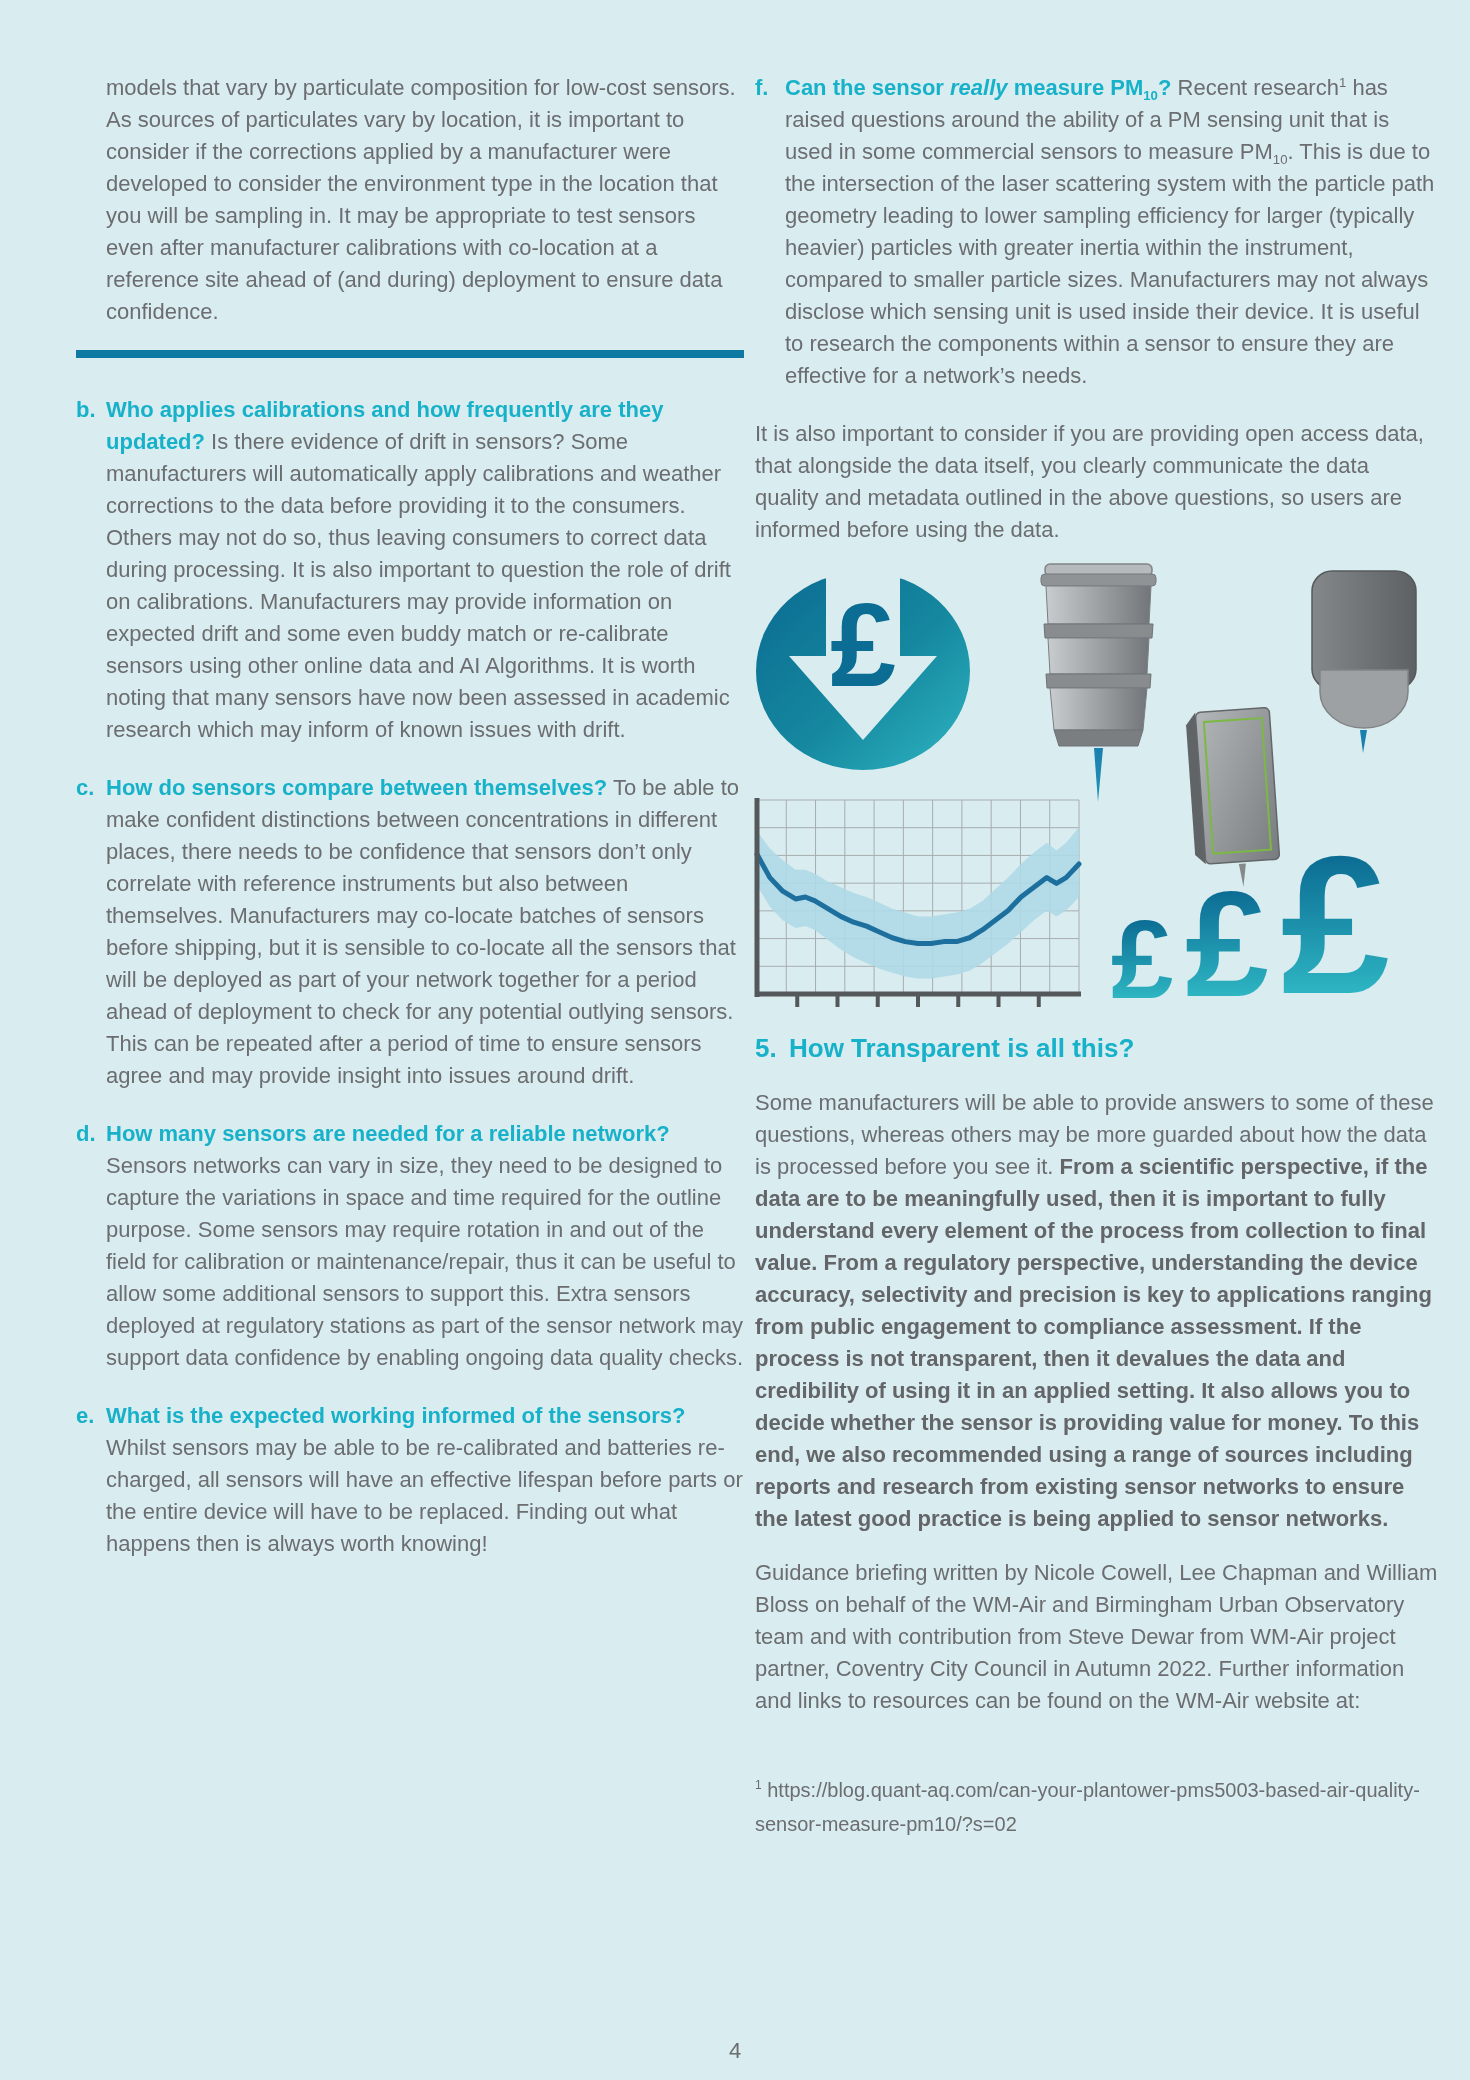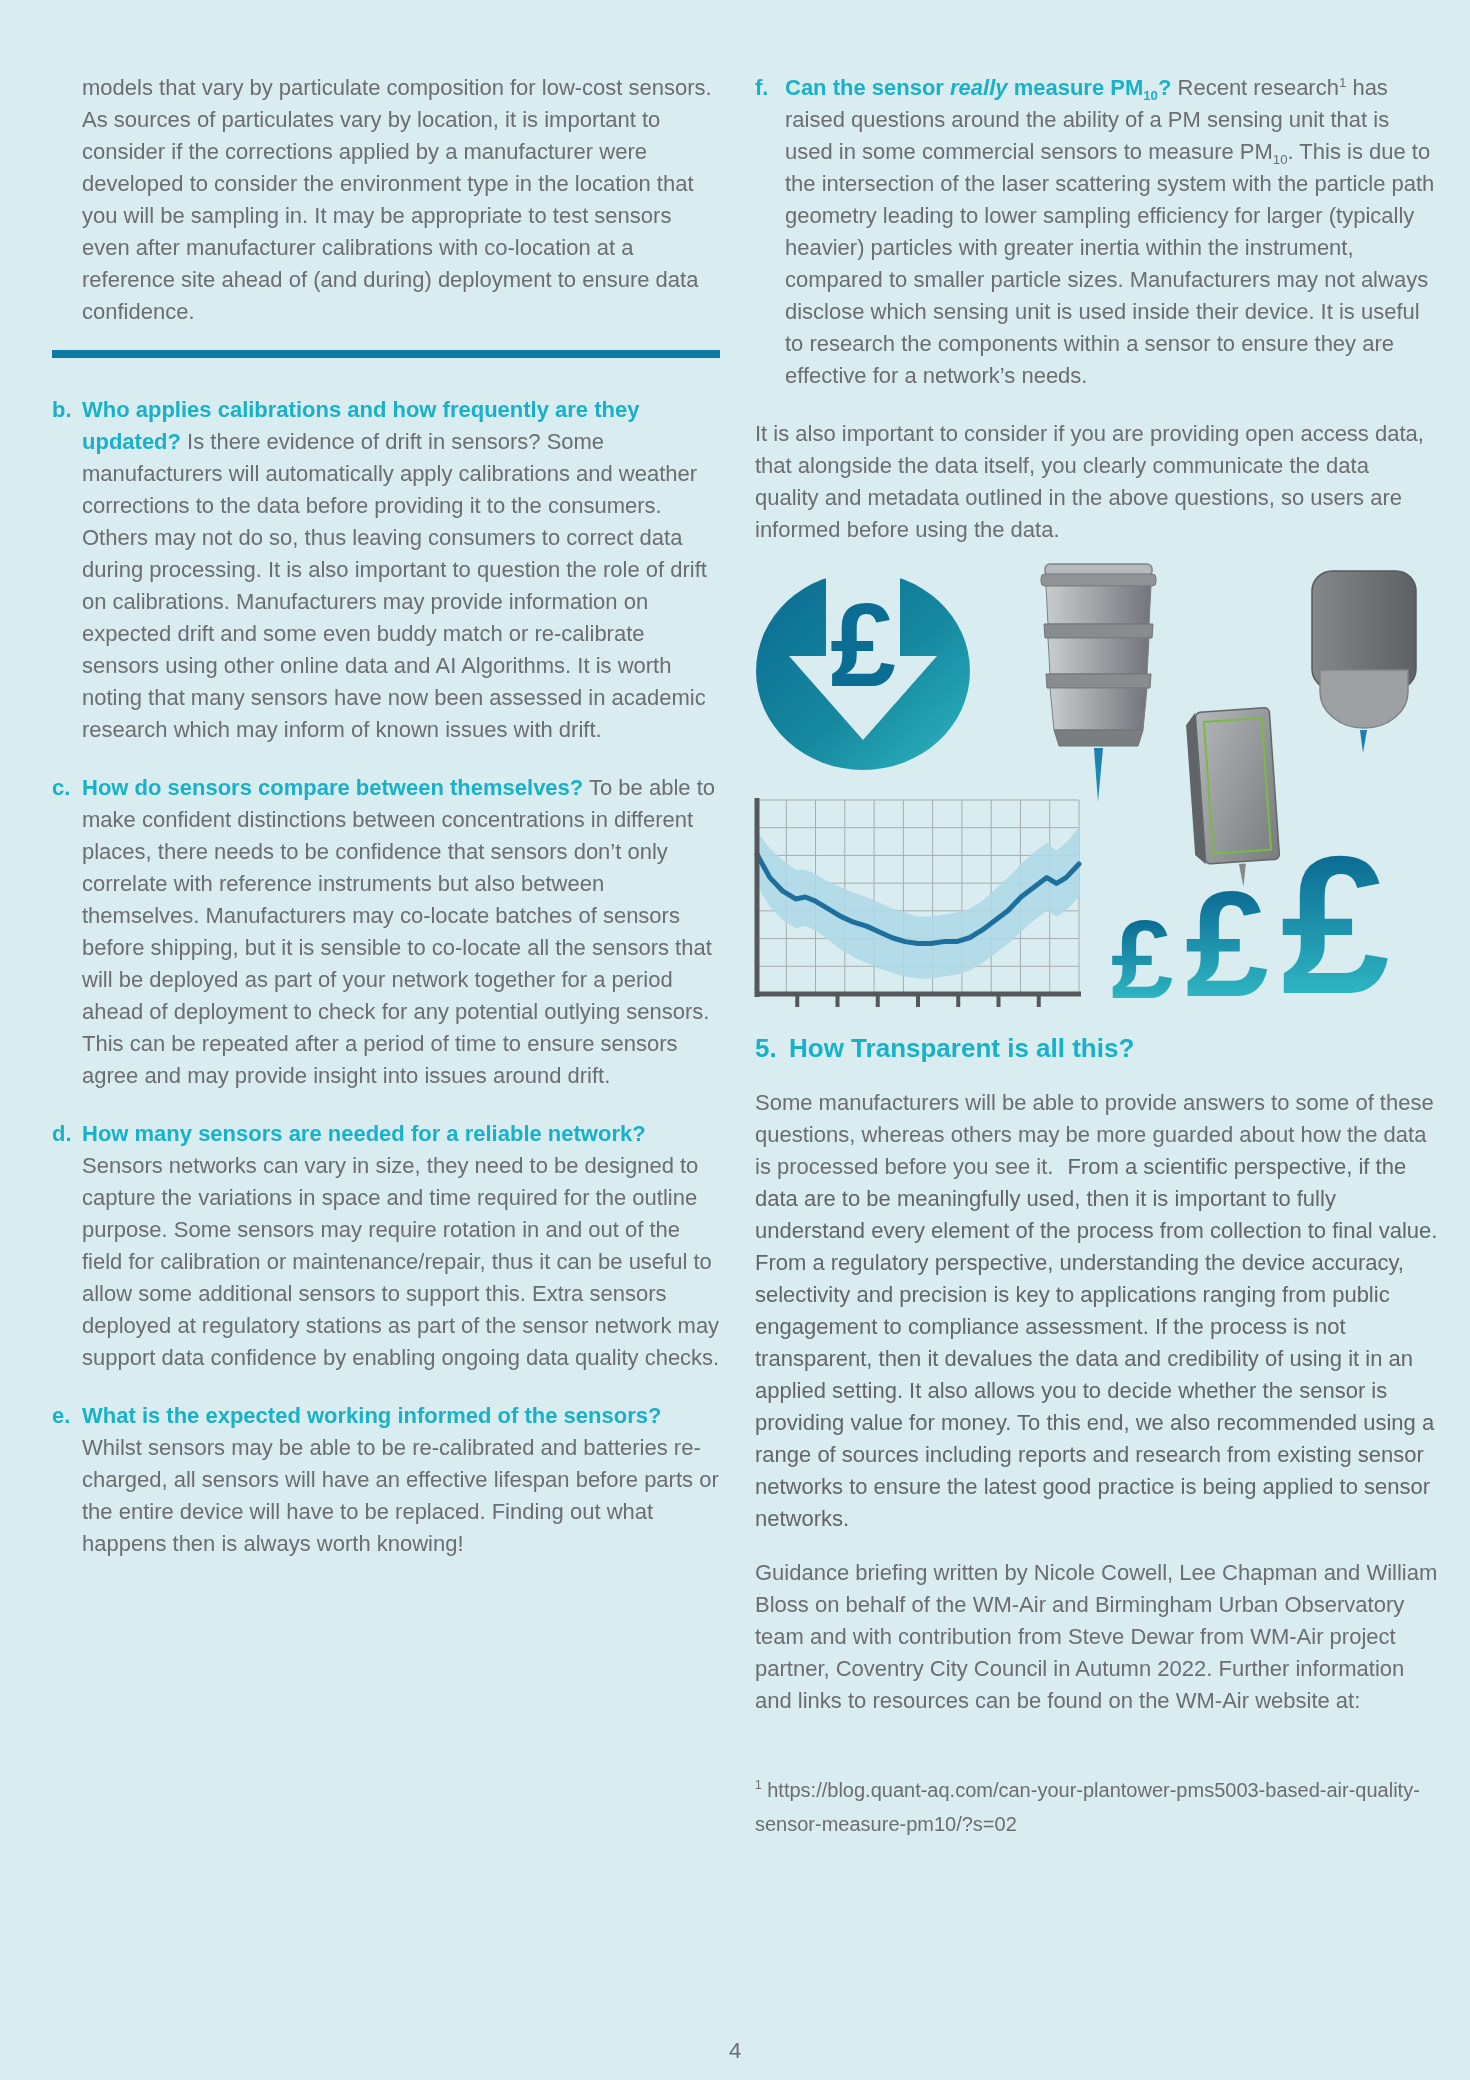--- a/index.html
+++ b/index.html
@@ -1,34 +1,34 @@
 <!DOCTYPE html>
 <html><head>
 <meta charset="utf-8">
 <style>
   html,body{margin:0;padding:0;background:#d9ecef;}
   .page{position:relative;width:1470px;height:2080px;background:#d9ecef;overflow:hidden;
         font-family:"Liberation Sans",sans-serif;color:#6b6d70;}
   .col{position:absolute;top:72px;}
-  .col.left{left:52px;width:668px;}
+  .col.left{left:76px;width:668px;}
   .col.right{left:755px;width:683px;}
   p{margin:0;font-size:22px;line-height:32px;color:#6b6d70;}
   .indent{padding-left:30px;}
   .rule{border:none;border-top:4px solid #0e7aa3;margin:22px 0 0 0;}
   .pullquote{margin:24px 0;font-size:30px;line-height:43px;font-weight:bold;font-style:italic;
              color:#0e7aa3;text-align:center;}
   .item{position:relative;padding-left:30px;margin-top:26px;}
   .item .marker{position:absolute;left:0;top:0;font-weight:bold;color:#17b1c9;}
   .cyan{color:#17b1c9;font-weight:bold;}
   .first{margin-top:0;}
   .sec5{position:relative;padding-left:34px;margin-top:14px;font-size:26px;line-height:34px;
         font-weight:bold;color:#17b1c9;}
   .sec5 .marker{position:absolute;left:0;top:0;}
   .mt{margin-top:26px;}
-  .bold-run{font-weight:normal;color:#636568;margin-left:8px;}
+  .bold-run{font-weight:bold;color:#636568;}
   .credits{margin-top:22px;}
   .link-line{margin-top:0;}
   .link{color:#29b8d8;font-weight:bold;text-decoration:none;font-size:22px;line-height:32px;}
   .footnote{margin-top:56px;font-size:20px;line-height:34px;}
   .sup{font-size:60%;vertical-align:super;line-height:0;}
   .sub{font-size:60%;vertical-align:sub;line-height:0;}
   .pagenum{position:absolute;left:0;right:0;bottom:16px;text-align:center;font-size:22px;color:#6b6d70;}
   
   .illustration{position:relative;height:455px;margin-top:16px;}
   .s-drop{position:absolute;left:-2px;top:8px;width:220px;height:202px;}

